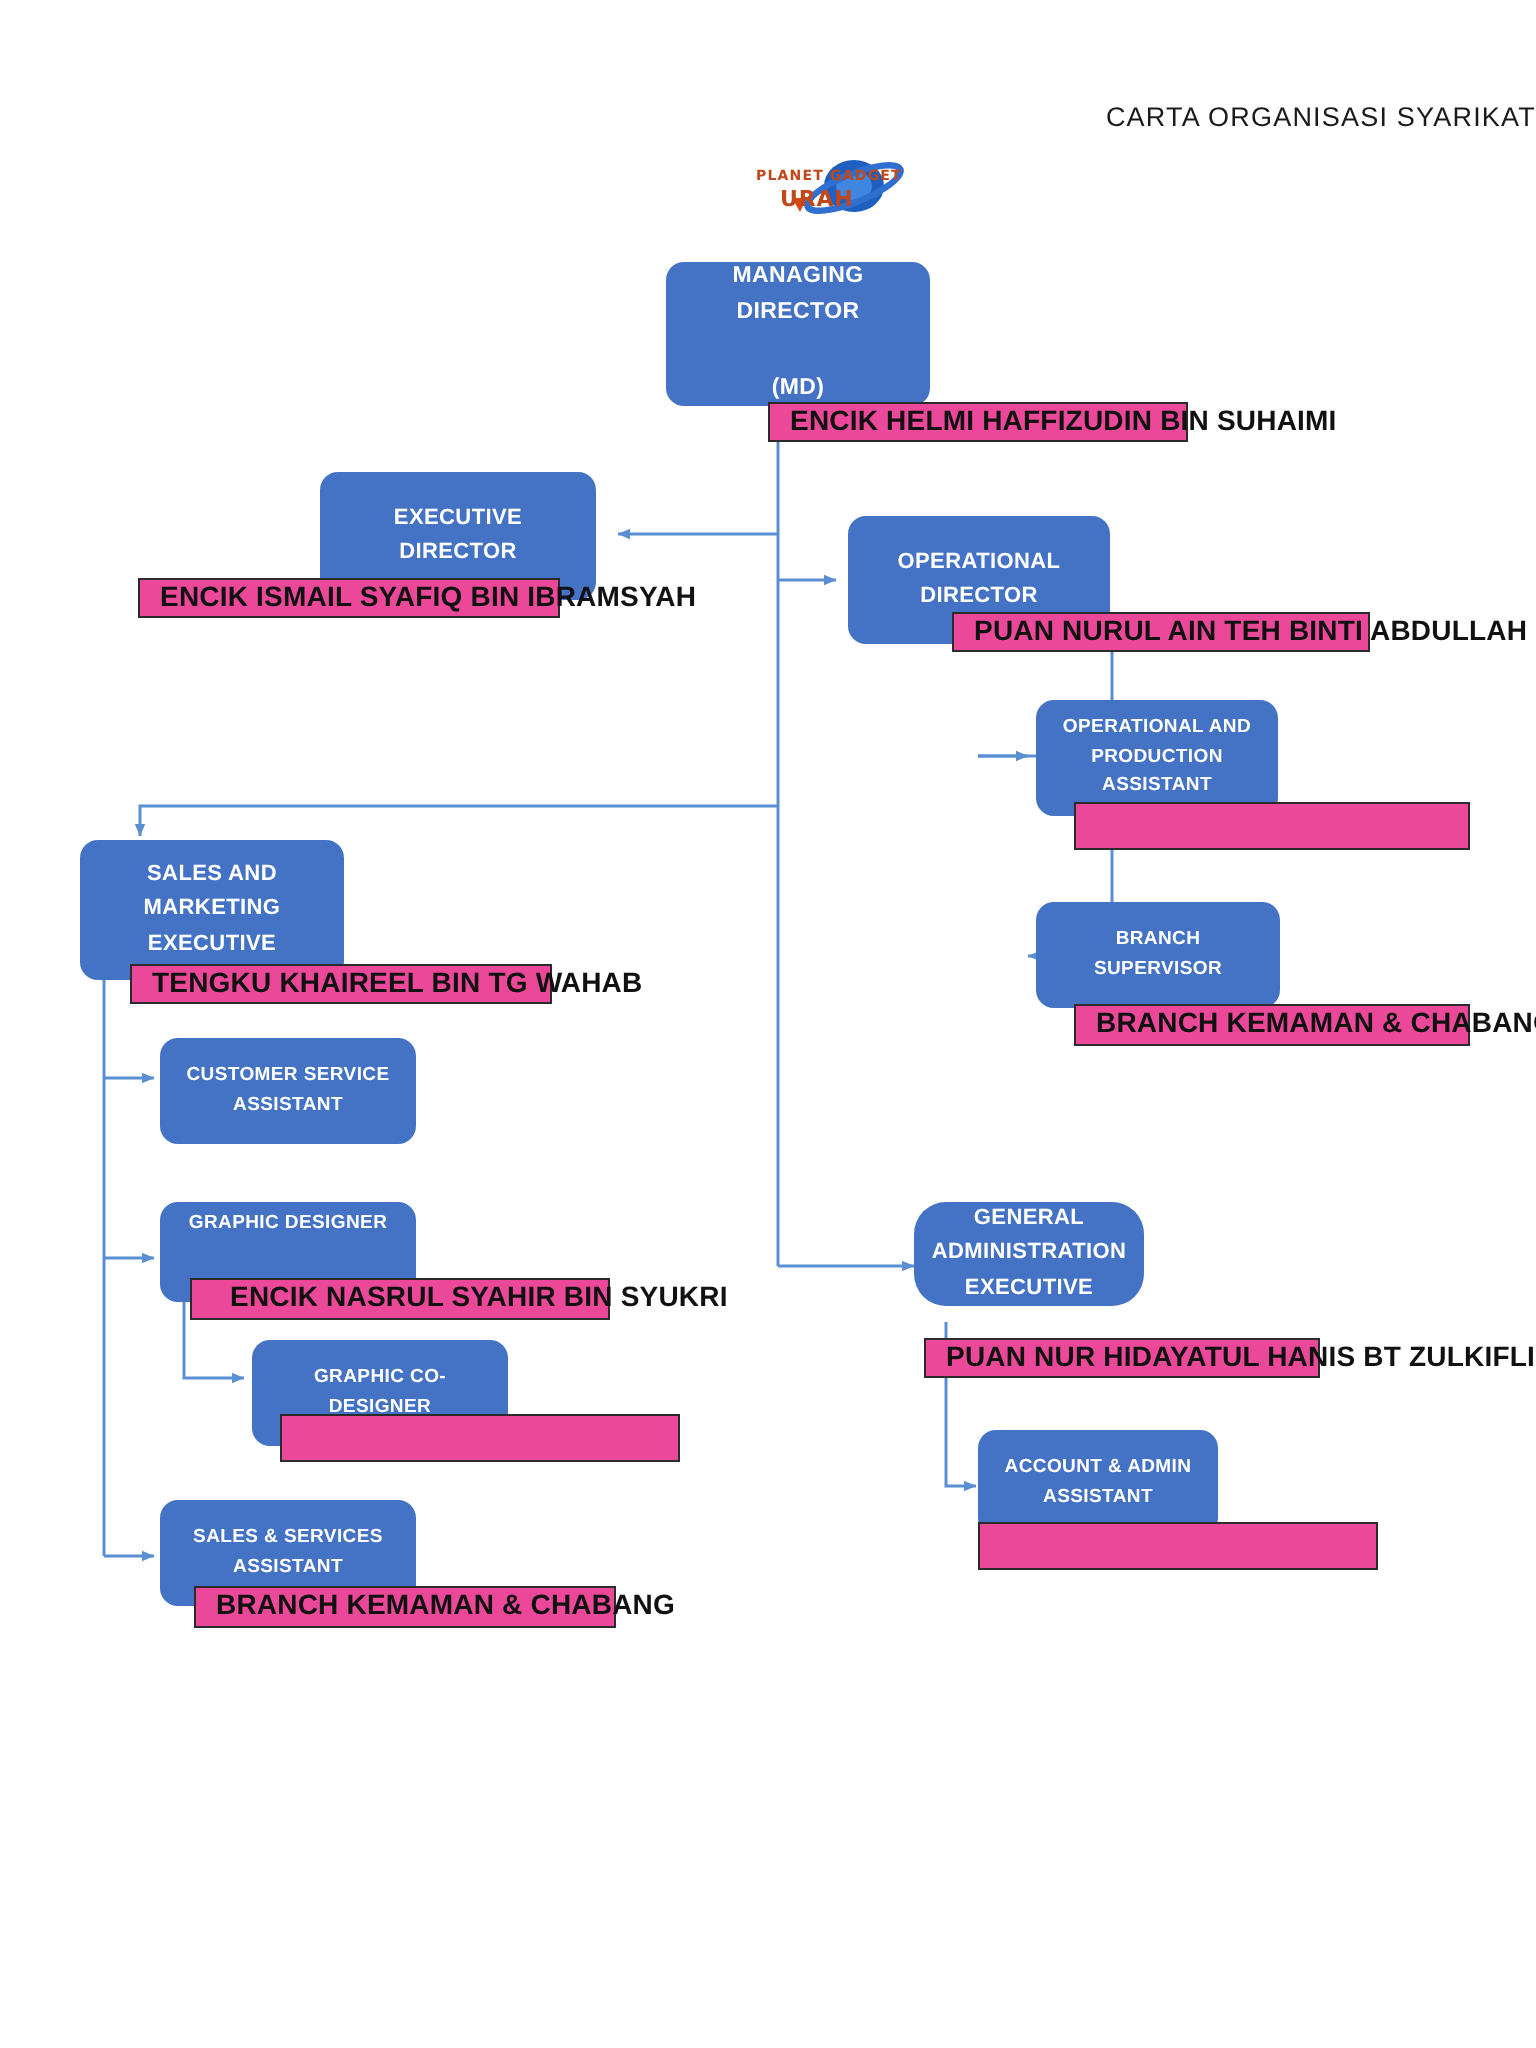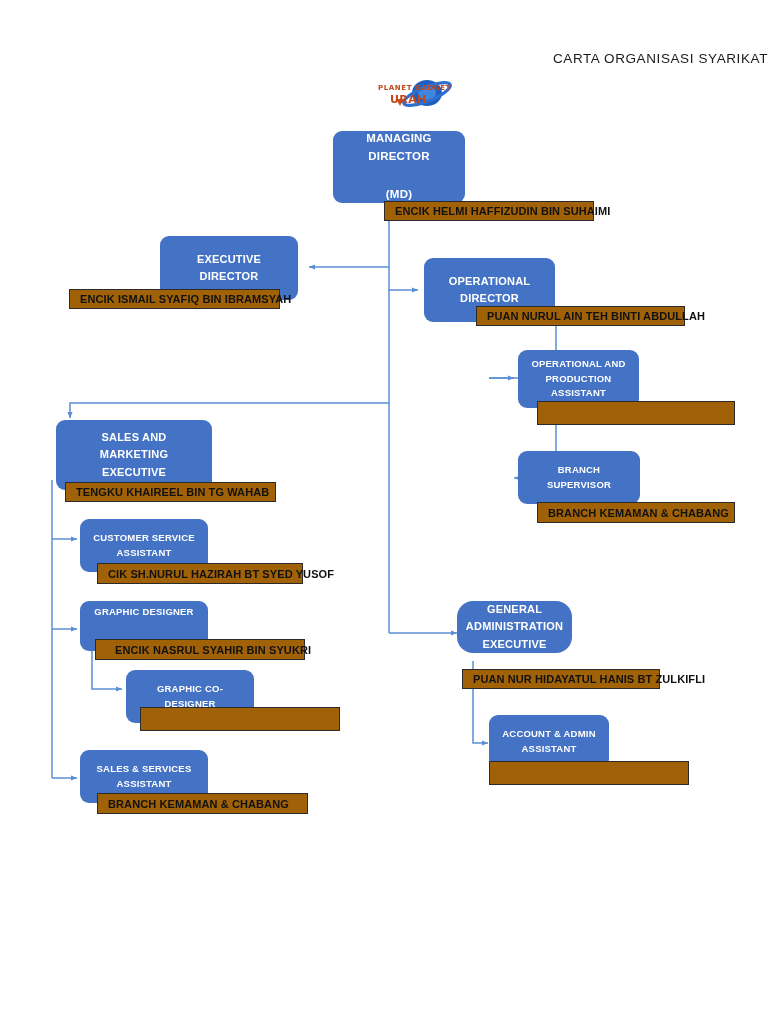--- a/index.html
+++ b/index.html
@@ -50,26 +50,25 @@
     line-height:1.55;
     box-sizing:border-box;
     padding:4px 6px;
     letter-spacing:.2px;
   }
   .role .ln{display:block;width:100%;}
 
   
   .nameplate{
     position:absolute;
-    background:#a16207;
+    background:#ec4899;
     border:1.4px solid #2b2b2b;
     box-sizing:border-box;
     display:flex;
-    align-items:center;
-    font-size:11px;
+    font-size:14px;
     font-weight:bold;
     color:#111111;
     padding-left:10px;
     letter-spacing:.1px;
     white-space:nowrap;
   }
   .nameplate.empty{padding-left:0;}
 </style>
 </head>
 <body>
@@ -160,35 +159,32 @@
   </div>
 
   <div class="role" style="left:518px;top:451px;width:122px;height:53px;font-size:9.5px;">
     <span class="ln">BRANCH</span>
     <span class="ln">SUPERVISOR</span>
   </div>
   <div class="nameplate" style="left:537px;top:502px;width:198px;height:21px;">
     <span>BRANCH KEMAMAN &amp; CHABANG</span>
   </div>
 
-  <div class="role" style="left:56px;top:420px;width:156px;height:70px;font-size:11px;">
+  <div class="role" style="left:40px;top:420px;width:132px;height:70px;font-size:11px;">
     <span class="ln">SALES AND</span>
     <span class="ln">MARKETING</span>
     <span class="ln">EXECUTIVE</span>
   </div>
   <div class="nameplate" style="left:65px;top:482px;width:211px;height:20px;">
     <span>TENGKU KHAIREEL BIN TG WAHAB</span>
   </div>
 
   <div class="role" style="left:80px;top:519px;width:128px;height:53px;font-size:9.5px;">
     <span class="ln">CUSTOMER SERVICE</span>
     <span class="ln">ASSISTANT</span>
-  </div>
-  <div class="nameplate" style="left:97px;top:563px;width:206px;height:21px;">
-    <span>CIK SH.NURUL HAZIRAH BT SYED YUSOF</span>
   </div>
 
   <div class="role" style="left:80px;top:601px;width:128px;height:50px;font-size:9.5px;justify-content:flex-start;">
     <span class="ln">GRAPHIC DESIGNER</span>
   </div>
   <div class="nameplate" style="left:95px;top:639px;width:210px;height:21px;padding-left:19px;">
     <span>ENCIK NASRUL SYAHIR BIN SYUKRI</span>
   </div>
 
   <div class="role" style="left:126px;top:670px;width:128px;height:53px;font-size:9.5px;">

